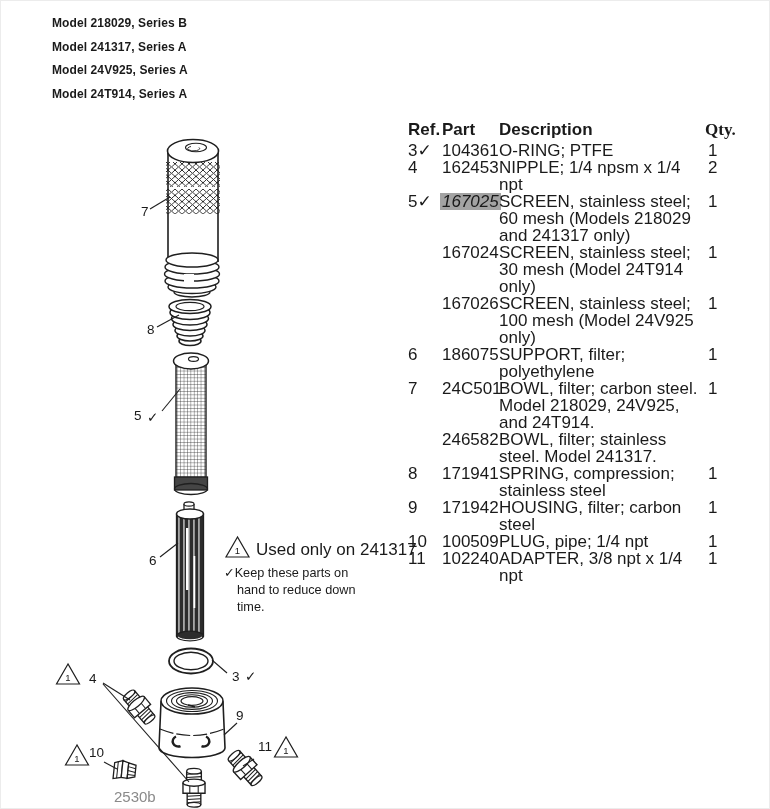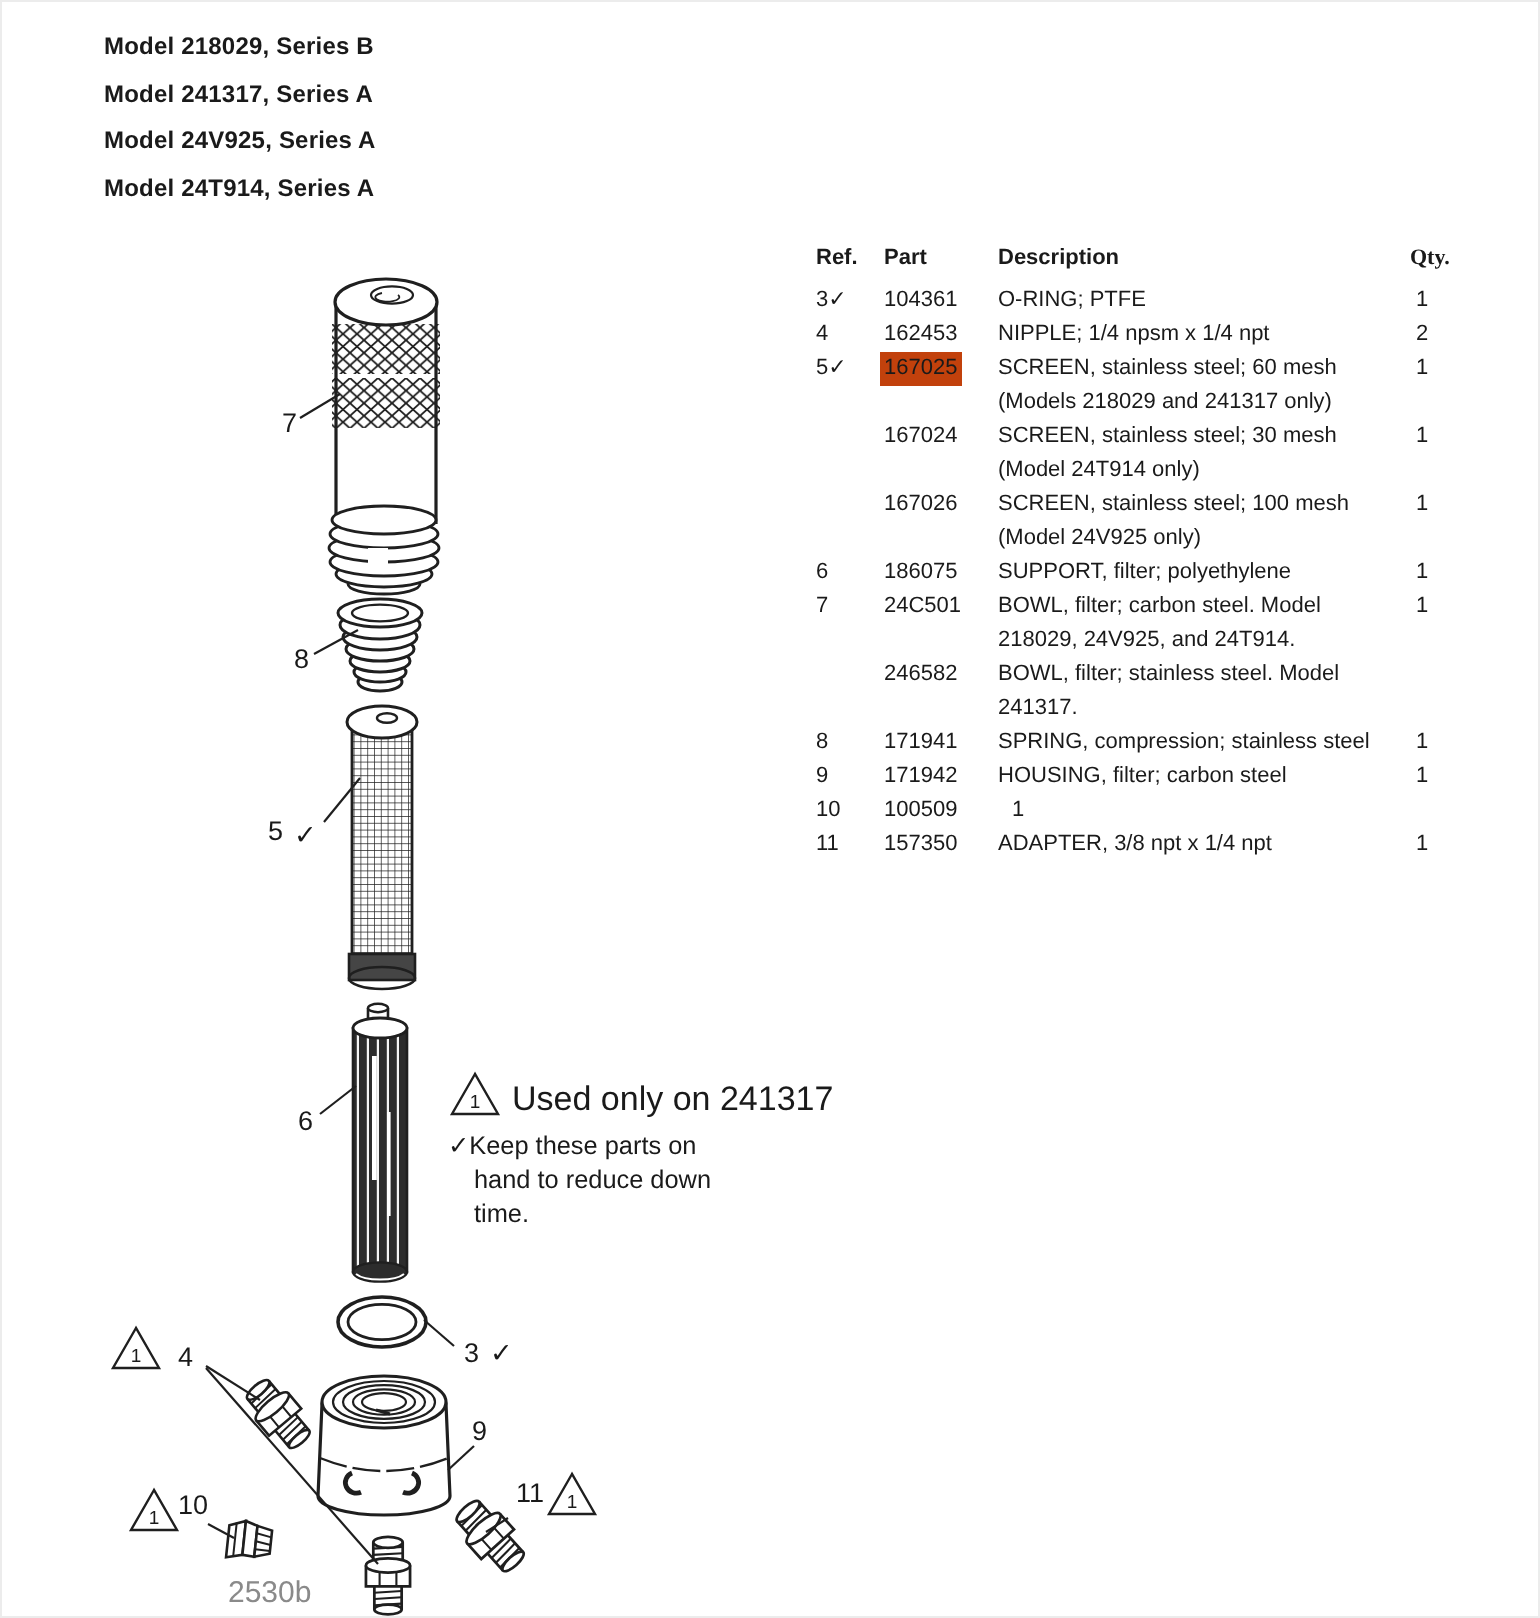--- a/index.html
+++ b/index.html
@@ -7,27 +7,27 @@
     width:770px; height:809px; position:relative; background:#ffffff;
     font-family:"Liberation Sans", sans-serif; color:#1a1a1a;
     box-shadow: inset 0 0 0 1px #ececec;
     overflow:hidden;
   }
   
   .models { position:absolute; left:52px; top:12px; font-weight:bold;
             font-size:12px; line-height:23.5px; letter-spacing:0.1px; }
   
   .ptable { position:absolute; left:408px; top:121px; width:330px;
-            font-size:11px; line-height:17px; }
+            font-size:17px; line-height:17px; }
   .thead, .trow { display:grid; grid-template-columns:34px 57px 202px 30px;
                   align-items:start; }
   .thead { font-weight:bold; margin-bottom:4px; }
   .tqty  { padding-left:7px; }
   .thqty { padding-left:4px;font-family:Liberation Serif, serif; }
-  .tpart.hl { background:#c2410c; width:max-content; padding:0 2px; margin-left:-2px; }
+  .tpart.hl { background:#a3a3a3; width:max-content; padding:0 2px; margin-left:-2px;font-style:italic; }
   
   .note-tri-text { position:absolute; left:256px; top:540px; font-size:17px; }
   .check-note { position:absolute; left:224px; top:565px; font-size:12.7px; line-height:17px; }
   .check-note .cont { margin-left:13px; }
   .fig-code { position:absolute; left:114px; top:788px; font-size:15px; color:#8a8a8a; }
   svg.diagram { position:absolute; left:0; top:0; }
   svg text { font-family:"Liberation Sans", sans-serif; font-size:13.5px; fill:#1a1a1a; }
   svg text.trinum { font-size:9.5px; text-anchor:middle; }
 </style>
 </head>
@@ -104,25 +104,26 @@
   </div>
   <div class="trow">
     <span class="tref">9</span>
     <span class="tpart">171942</span>
     <span class="tdesc">HOUSING, filter; carbon steel</span>
     <span class="tqty">1</span>
   </div>
   <div class="trow">
     <span class="tref">10</span>
     <span class="tpart">100509</span>
+    <span class="tdesc">PLUG, pipe; 1/4 npt</span>
     <span class="tqty">1</span>
   </div>
   <div class="trow">
     <span class="tref">11</span>
-    <span class="tpart">157350</span>
+    <span class="tpart">102240</span>
     <span class="tdesc">ADAPTER, 3/8 npt x 1/4 npt</span>
     <span class="tqty">1</span>
   </div>
 </div>
 
 <svg class="diagram" width="770" height="809" viewBox="0 0 770 809">
   <defs>
     <pattern id="mesh" width="3.4" height="3.4" patternUnits="userSpaceOnUse">
       <path d="M0,0 H3.4 M0,0 V3.4" stroke="#1f1f1f" stroke-width="0.7" fill="none"></path>
     </pattern>

